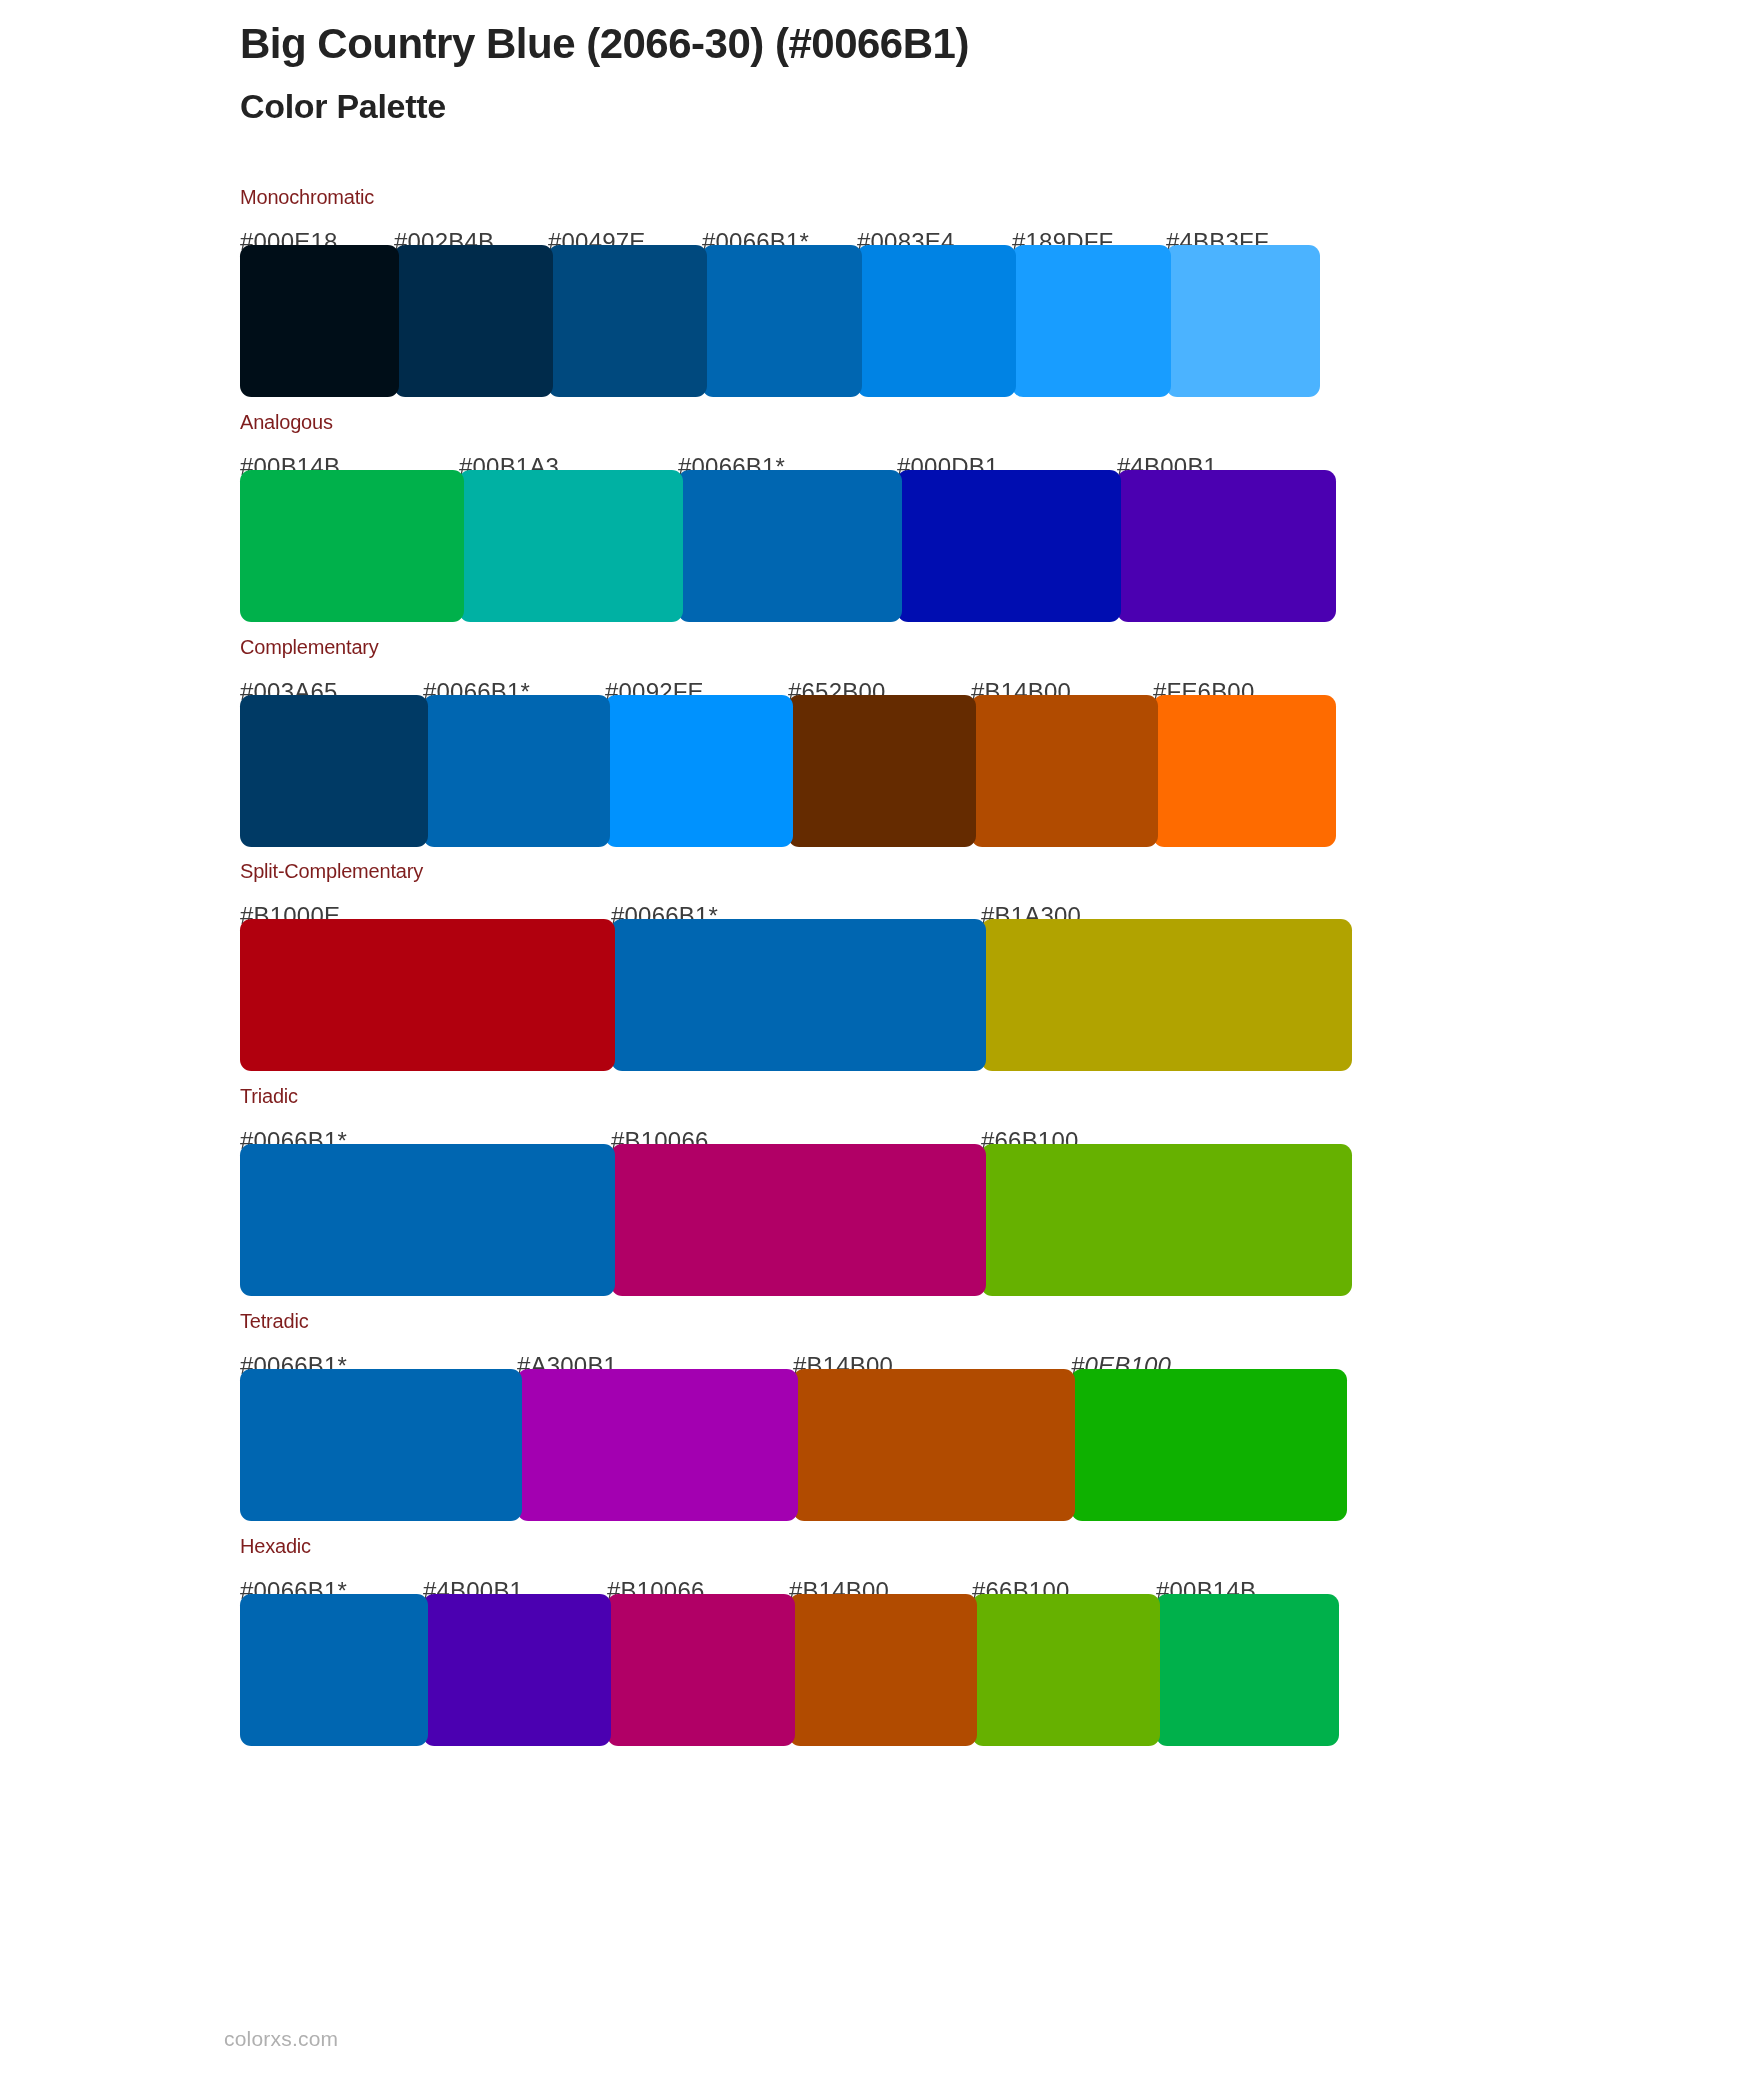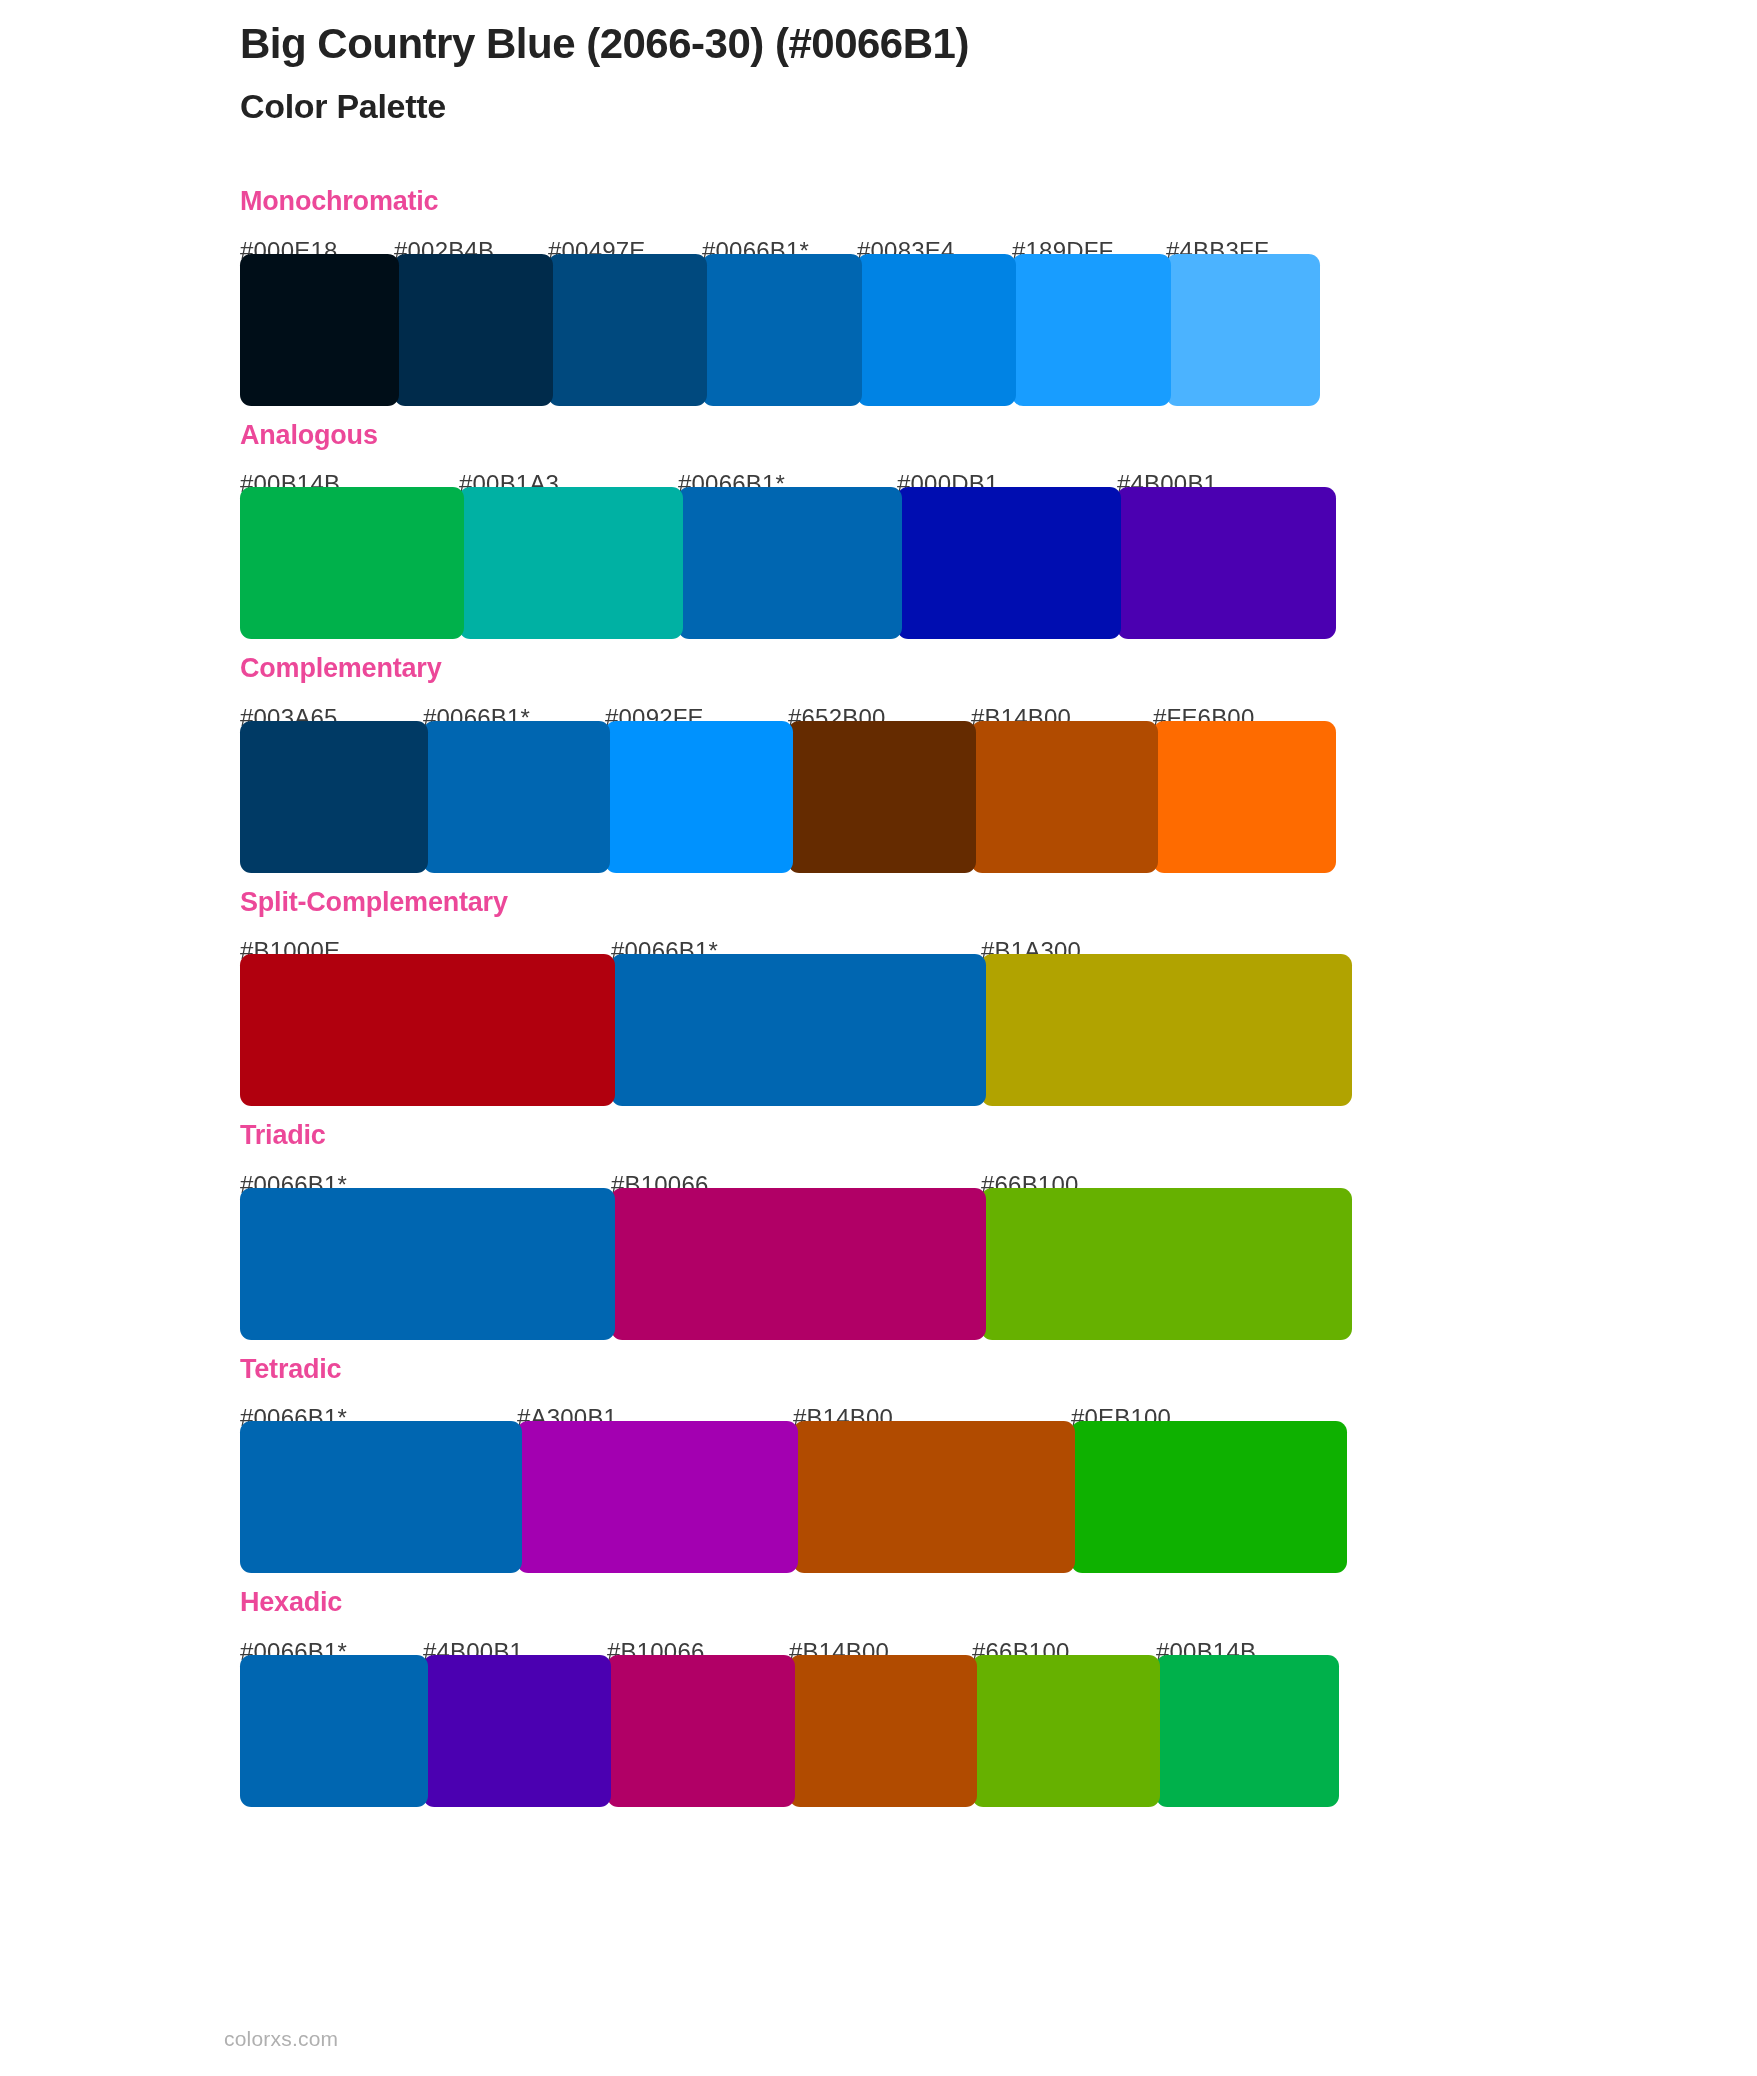--- a/index.html
+++ b/index.html
@@ -56,23 +56,23 @@
     top: 185px;
     width: 1438px;
   }
 
   .section {
     position: relative;
     margin-bottom: 12.8px;
   }
 
   .section-heading {
-    font-size: 27px;
-    font-weight: bold;
-    color: #ec4899;
+    font-size: 20px;
+    font-weight: normal;
+    color: #7f1d1d;
     letter-spacing: -0.2px;
     line-height: 1.25;
     margin-bottom: 8px;
   }
 
   .swatch-labels {
     position: relative;
     height: 27px;
   }
 
@@ -204,21 +204,21 @@
           <div class="swatch" title="#B10066" style="left: 371px; width: 375px; background: rgb(177, 0, 102); z-index: 2;"></div>
           <div class="swatch" title="#66B100" style="left: 741px; width: 371px; background: rgb(102, 177, 0); z-index: 1;"></div>
         </div>
       </div>
       <div class="section">
         <div class="section-heading">Tetradic</div>
         <div class="swatch-labels">
           <div class="swatch-label" style="left: 0px;">#0066B1*</div>
           <div class="swatch-label" style="left: 277px;">#A300B1</div>
           <div class="swatch-label" style="left: 553px;">#B14B00</div>
-          <div class="swatch-label" style="left: 831px;">#0EB100</div>
+          <div class="swatch-label" style="left: 831px; font-style: italic;">#0EB100</div>
         </div>
         <div class="swatch-row">
           <div class="swatch" title="#0066B1*" style="left: 0px; width: 282px; background: rgb(0, 102, 177); z-index: 4;"></div>
           <div class="swatch" title="#A300B1" style="left: 277px; width: 281px; background: rgb(163, 0, 177); z-index: 3;"></div>
           <div class="swatch" title="#B14B00" style="left: 553px; width: 282px; background: rgb(177, 75, 0); z-index: 2;"></div>
           <div class="swatch" title="#0EB100" style="left: 831px; width: 276px; background: rgb(14, 177, 0); z-index: 1;"></div>
         </div>
       </div>
       <div class="section">
         <div class="section-heading">Hexadic</div>

